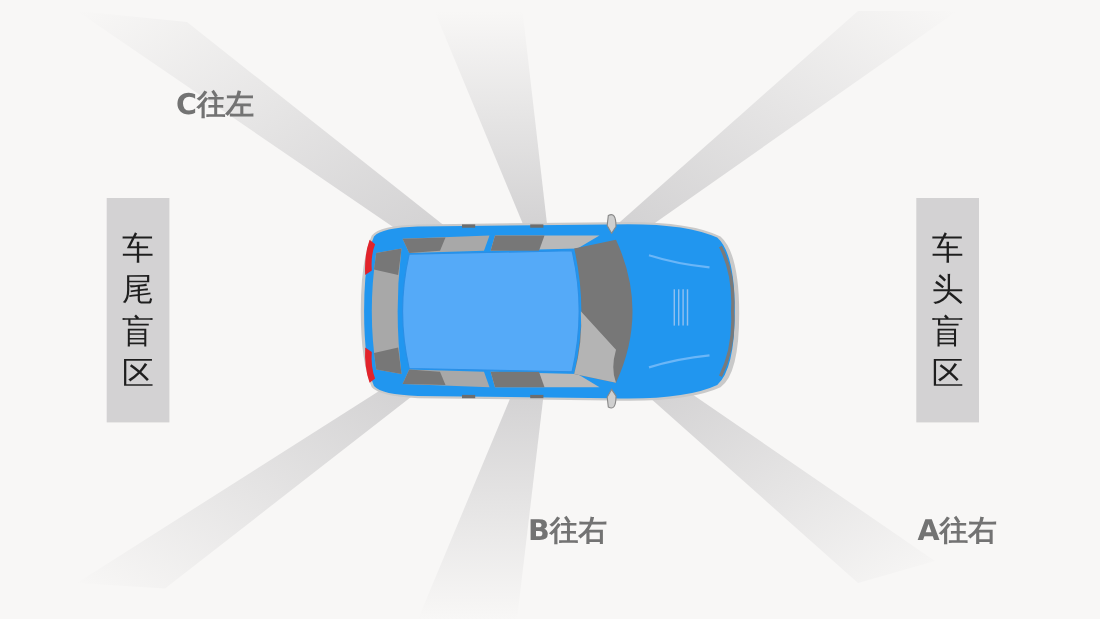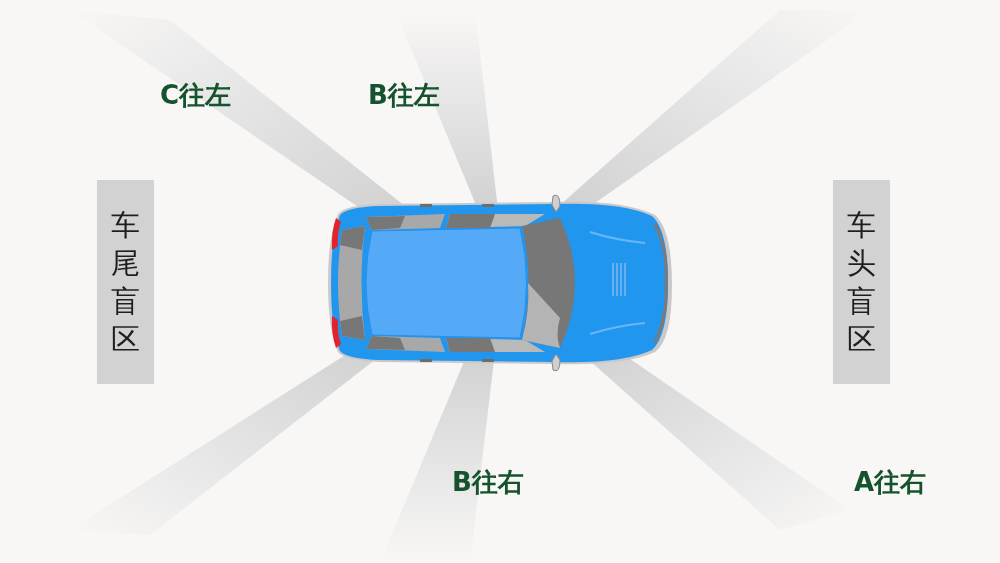--- a/index.html
+++ b/index.html
@@ -1,18 +1,18 @@
 <!DOCTYPE html>
 <html><head>
 <meta charset="utf-8">
 <style>
   html, body { margin: 0; padding: 0; }
   body { width: 1000px; height: 563px; background: #f8f7f6; position: relative; overflow: hidden; font-family: "DejaVu Sans", "Liberation Sans", sans-serif; }
   #stage { position: absolute; left: 0; top: 0; width: 1000px; height: 563px; }
-  .label { position: absolute; font-size: 26px; font-weight: bold; color: #14532d; white-space: nowrap; letter-spacing: 0px; text-align: right; }
+  .label { position: absolute; font-size: 26px; font-weight: bold; color: #737373; white-space: nowrap; letter-spacing: 0px; text-align: right; }
   .zone { position: absolute; width: 57px; height: 204px; background: #d3d2d3; display: flex; flex-direction: column; align-items: center; justify-content: center; }
   .zone span { display: block; font-size: 29px; line-height: 38px; color: #1e1e1e; font-weight: normal; }
 </style>
 </head>
 <body>
 
 <div id="stage">
   <svg width="1000" height="563" viewBox="0 0 1000 563" style="position:absolute;left:0;top:0">
     <defs>
       <linearGradient id="gUL" x1="1" y1="1" x2="0" y2="0">
@@ -96,23 +96,22 @@
       <path d="M553,370 Q560,374 560,360 L556,354 L552,361 Z" fill="#cfcfcf" stroke="#888" stroke-width="1"></path>
 
       <rect x="420" y="204" width="12" height="3" fill="#6d6d6d"></rect>
       <rect x="482" y="204" width="12" height="3" fill="#6d6d6d"></rect>
       <rect x="420" y="359" width="12" height="3" fill="#6d6d6d"></rect>
       <rect x="482" y="359" width="12" height="3" fill="#6d6d6d"></rect>
     </g>
   </svg>
 
   <div class="label" style="left:160px; top:78px;">C往左</div>
-  <div class="label" style="left:368px; top:78px;">B往左</div>
-  <div class="label" style="left:452px; top:465px;">B往右</div>
-  <div class="label" style="left:834px; top:465px;margin-left:20px;">A往右</div>
+  <div class="label" style="left:480px; top:465px;">B往右</div>
+  <div class="label" style="left:834px; top:465px;">A往右</div>
 
   <div class="zone" style="left:97px; top:180px;">
     <span>车</span>
     <span>尾</span>
     <span>盲</span>
     <span>区</span>
   </div>
   <div class="zone" style="left:833px; top:180px;">
     <span>车</span>
     <span>头</span>

